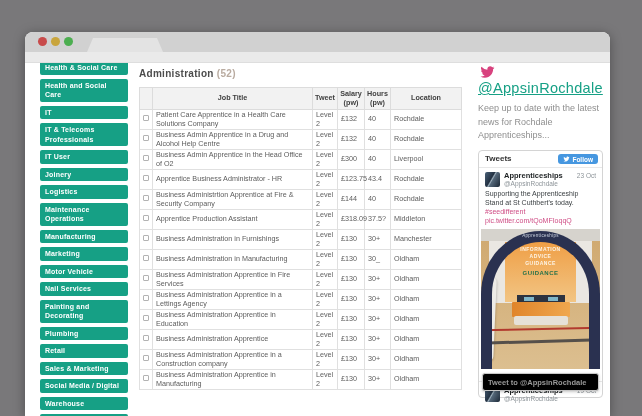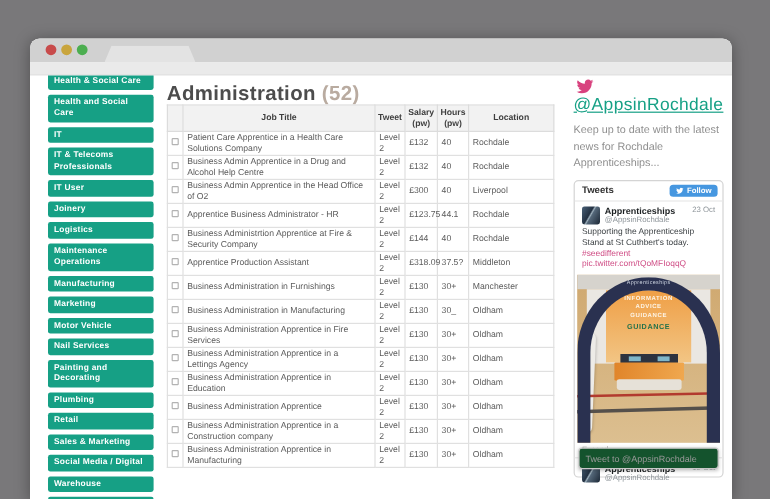--- a/index.html
+++ b/index.html
@@ -18,21 +18,21 @@
          clip-path:polygon(6px 0, calc(100% - 6px) 0, 100% 100%, 0 100%); }
   .strip { position:absolute; left:0; top:20px; width:100%; height:11px; background:#eaeaea; border-bottom:1px solid #dedede; }
   .content { position:absolute; left:0; top:31px; width:100%; height:353px; background:#fff; overflow:hidden; }
 
   
   .sidebar { position:absolute; left:15px; top:-2px; width:88px; }
   .sb-btn { width:88px; background:#16a085; color:#fff; font-size:7px; line-height:9.5px; font-weight:bold;
             padding:2px 5px; border-radius:2px; margin-bottom:4px; min-height:13px; letter-spacing:.2px; cursor:pointer; }
 
   
-  .page-title { position:absolute; left:114px; top:5px; font-size:17px; font-weight:bold; color:#4c4c4c; letter-spacing:.3px; }
+  .page-title { position:absolute; left:114px; top:5px; font-size:10px; font-weight:bold; color:#4c4c4c; letter-spacing:.3px; }
   .page-title .count { color:#b9aba0; }
   table.jobs { position:absolute; left:114px; top:24px; width:322px; border-collapse:collapse; table-layout:fixed;
                font-size:7.2px; color:#5c5c5c; }
   table.jobs th { background:#f2f2f2; color:#3f3f3f; font-weight:bold; border:1px solid #dcdcdc;
                   height:22px; text-align:center; padding:1px 2px; line-height:8.5px; }
   table.jobs td { border:1px solid #e0e0e0; height:20px; padding:1px 3px; line-height:8.5px; vertical-align:middle; background:#fff; }
   td.cb-cell { text-align:center; padding:1px; }
   .cb { display:inline-block; width:6px; height:6px; border:1px solid #b3b3b3; border-radius:1px; background:#fff; }
 
   
@@ -53,23 +53,23 @@
   .t-head { position:relative; padding-left:19px; min-height:15px; }
   .avatar { position:absolute; left:0; top:1px; width:15px; height:15px; border-radius:2px;
             background:linear-gradient(120deg,#4a6178 0%,#233142 42%,#9fb1bd 48%,#55687a 53%,#1b2735 100%); }
   .t-name { font-size:7.5px; font-weight:bold; color:#1c2022; }
   .t-handle { font-size:6.5px; color:#8d9499; }
   .t-date { position:absolute; right:0; top:1px; font-size:6.5px; color:#8d9499; }
   .t-body { margin-top:2px; font-size:7px; line-height:9px; color:#3a3f42; }
   .t-link { color:#cf4d85; }
   .t-link.block { display:block; }
   .expand { font-size:6.5px; color:#999; padding:3px 6px 2px 6px; cursor:pointer; }
-  .compose { position:absolute; left:3px; right:3px; top:222px; height:18px; background:#14532d;
+  .compose { position:absolute; left:3px; right:3px; top:222px; height:18px; background:#000000;
              border:1px solid #c8c8c8; border-radius:3px; box-shadow:0 1px 3px rgba(0,0,0,.22);
-             font-size:7.5px; color:#999; padding:4px 5px; z-index:5; }
+             font-size:7.5px; color:#999; padding:4px 5px; z-index:5;font-weight:bold; }
 
   
   .photo { margin:2px 2px 0 2px; position:relative; width:119px; height:140px; overflow:hidden;
            background:linear-gradient(#cfa86f,#dcbf90); }
   .ph-ceiling { position:absolute; left:0; top:0; width:100%; height:12px; background:#d6d3cd; }
   .ph-wall { position:absolute; left:8px; right:8px; top:12px; height:62px; background:#eae7e2; }
   .ph-banner { position:absolute; left:24px; right:24px; top:13px; height:60px; text-align:center;
                background:linear-gradient(180deg,#ef9f46,#f2c584); padding-top:4px; }
   .ph-banner .bl { font-size:5px; line-height:7px; font-weight:bold; color:#fdf4e6; letter-spacing:.5px; }
   .ph-banner .bg { margin-top:3px; font-size:6px; font-weight:bold; color:#25714a; letter-spacing:.5px; }
@@ -174,21 +174,21 @@
             <td>Level 2</td>
             <td>£300</td>
             <td>40</td>
             <td>Liverpool</td>
           </tr>
           <tr>
             <td class="cb-cell"><span class="cb"></span></td>
             <td>Apprentice Business Administrator - HR</td>
             <td>Level 2</td>
             <td>£123.75</td>
-            <td>44.1</td>
+            <td>43.4</td>
             <td>Rochdale</td>
           </tr>
           <tr>
             <td class="cb-cell"><span class="cb"></span></td>
             <td>Business Administrtion Apprentice at Fire &amp; Security Company</td>
             <td>Level 2</td>
             <td>£144</td>
             <td>40</td>
             <td>Rochdale</td>
           </tr>

